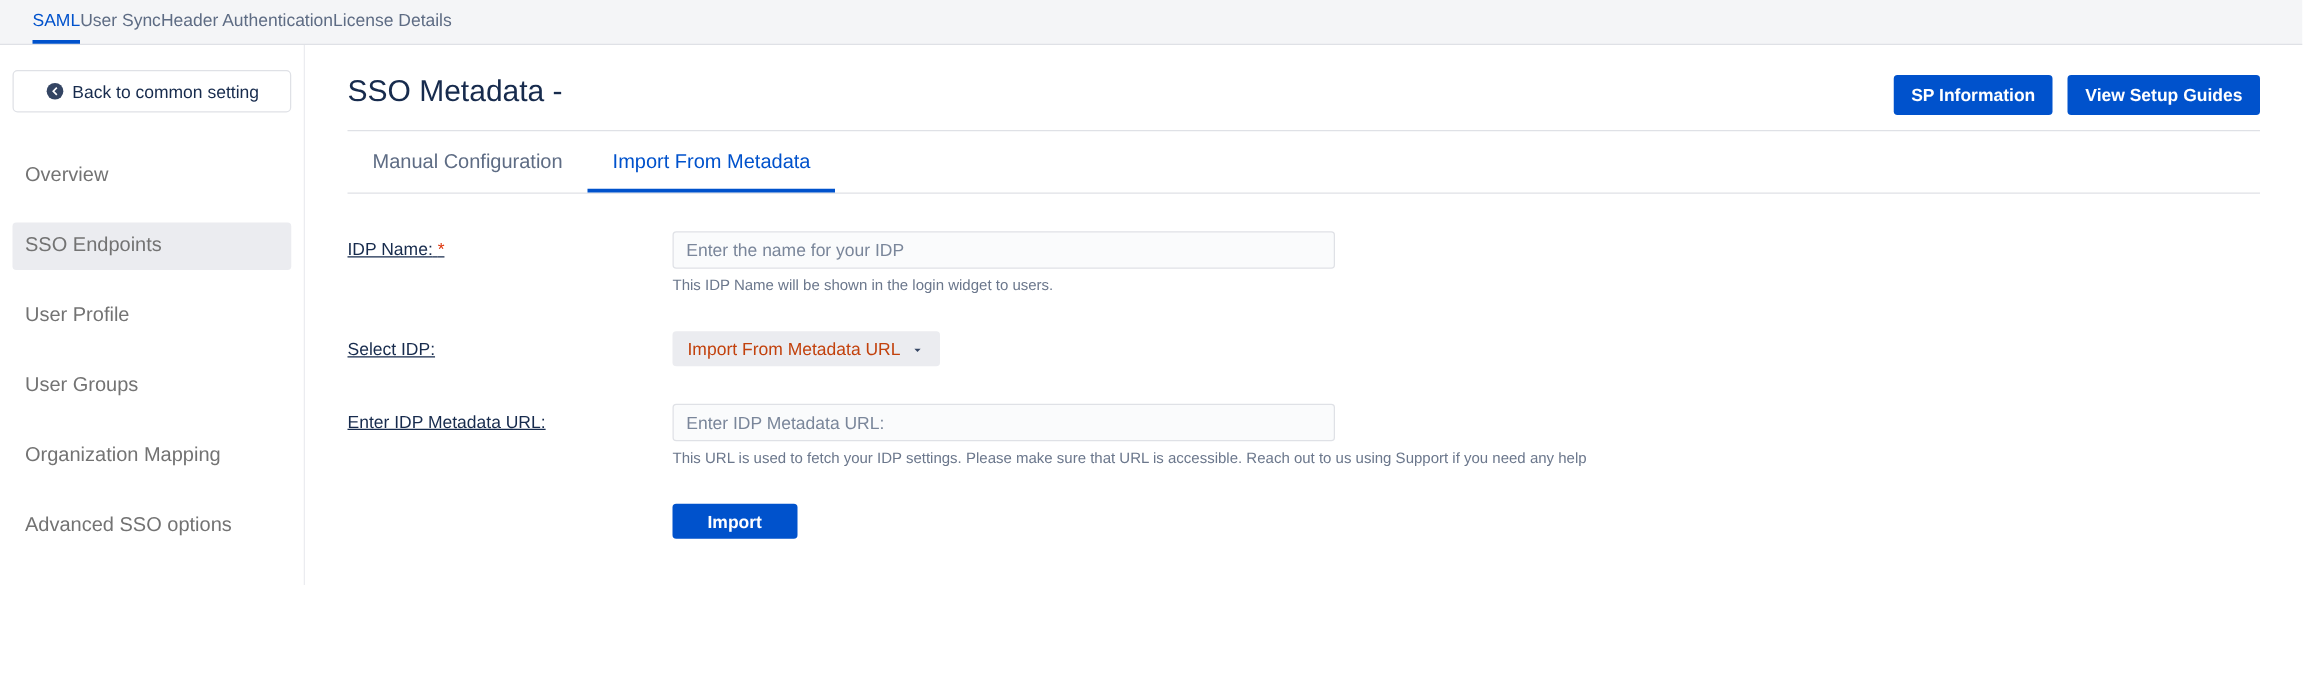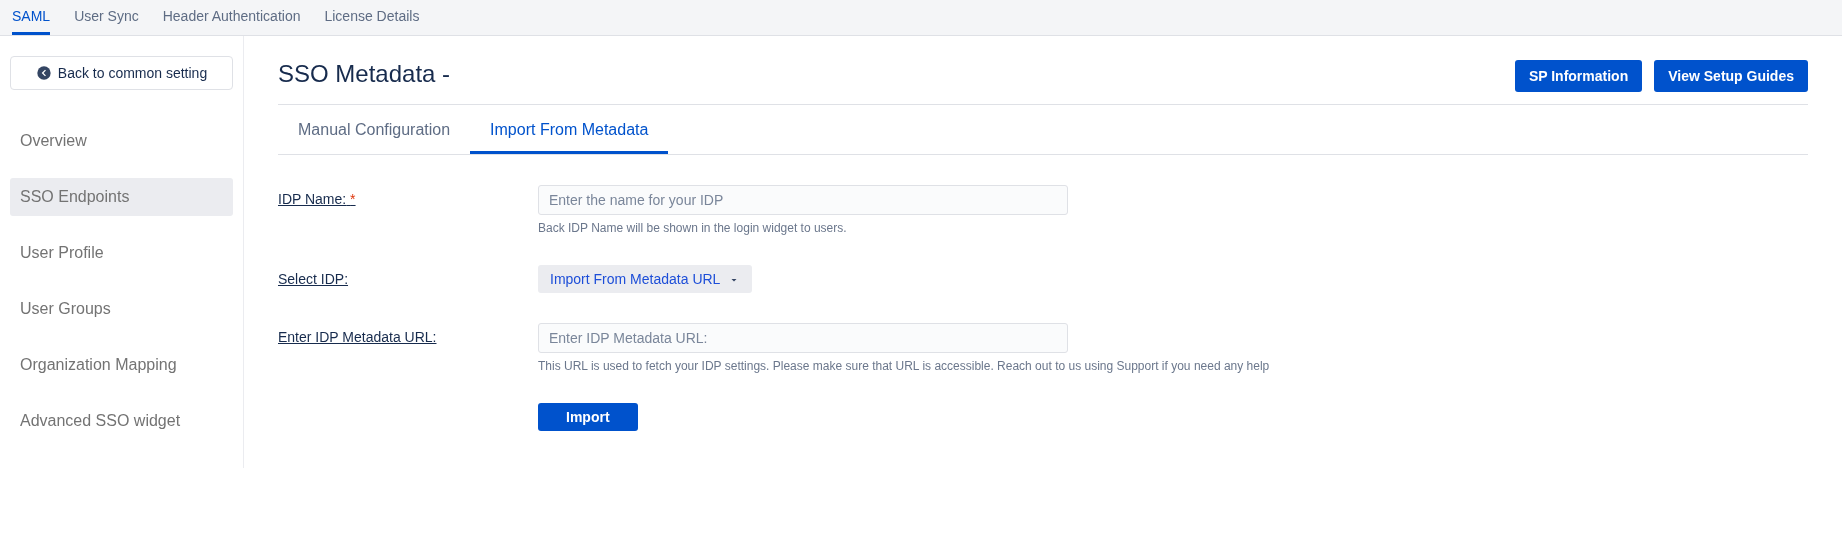--- a/index.html
+++ b/index.html
@@ -7,22 +7,21 @@
     font-family: -apple-system, BlinkMacSystemFont, "Segoe UI", Arial, sans-serif;
     font-size: 14px;
     color: #172B4D;
     background: #fff;
   }
 
   
   .topnav {
     display: flex;
     align-items: center;
-    gap: 24px;
-    padding: 0 12px;
+    padding: 0 26px;
     height: 36px;
     background: #f4f5f7;
     border-bottom: 1px solid #dfe1e6;
   }
   .topnav-item {
     font-size: 14px;
     color: #5e6c84;
     cursor: pointer;
     padding: 8px 0;
     border-bottom: 3px solid transparent;
@@ -168,21 +167,21 @@
   }
   .select-like {
     display: inline-flex;
     align-items: center;
     gap: 8px;
     background: #ebecf0;
     border: none;
     border-radius: 3px;
     padding: 6px 12px;
     font-size: 14px;
-    color: #1d4ed8;
+    color: #c2410c;
     cursor: pointer;
   }
   .chevron {
     width: 12px; height: 12px;
   }
   .submit-row {
     margin-left: 260px;
     margin-top: 10px;
   }
 </style>
@@ -226,21 +225,21 @@
     <div class="sidebar-item">
       <span>User Profile</span>
     </div>
     <div class="sidebar-item">
       <span>User Groups</span>
     </div>
     <div class="sidebar-item">
       <span>Organization Mapping</span>
     </div>
     <div class="sidebar-item">
-      <span>Advanced SSO widget</span>
+      <span>Advanced SSO options</span>
     </div>
   </div>
 
   <div class="main">
 
     <div class="page-header">
       <h1 class="page-title">SSO Metadata -</h1>
       <div class="header-actions">
         <button class="btn-primary">SP Information</button>
         <button class="btn-primary">View Setup Guides</button>
@@ -258,21 +257,21 @@
 
     <div class="form">
 
       <div class="form-row">
         <div class="form-label">
           <span>IDP Name:</span>
           <span class="req">*</span>
         </div>
         <div class="form-field">
           <input type="text" class="text-input" placeholder="Enter the name for your IDP" style="">
-          <div class="help-text">Back IDP Name will be shown in the login widget to users.</div>
+          <div class="help-text">This IDP Name will be shown in the login widget to users.</div>
         </div>
       </div>
 
       <div class="form-row">
         <div class="form-label">Select IDP:</div>
         <div class="form-field">
           <button class="select-like">
             <span>Import From Metadata URL</span>
             <span class="chevron">
               <svg viewBox="0 0 24 24" width="12" height="12" fill="#344563">

